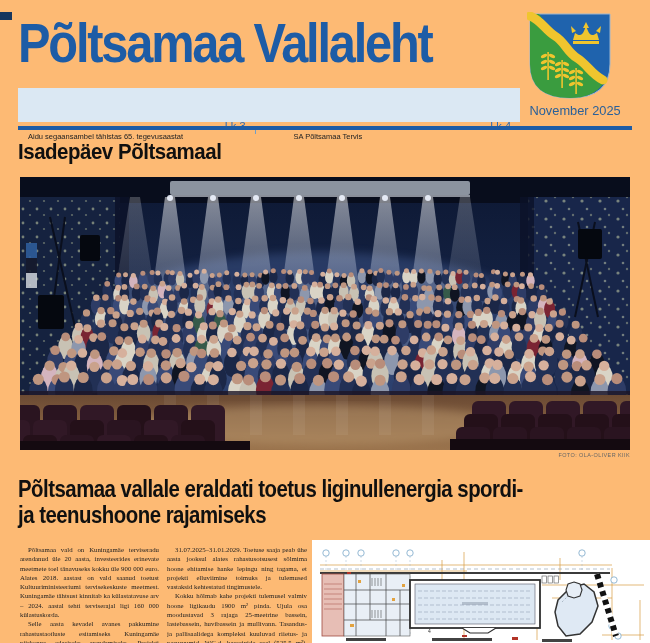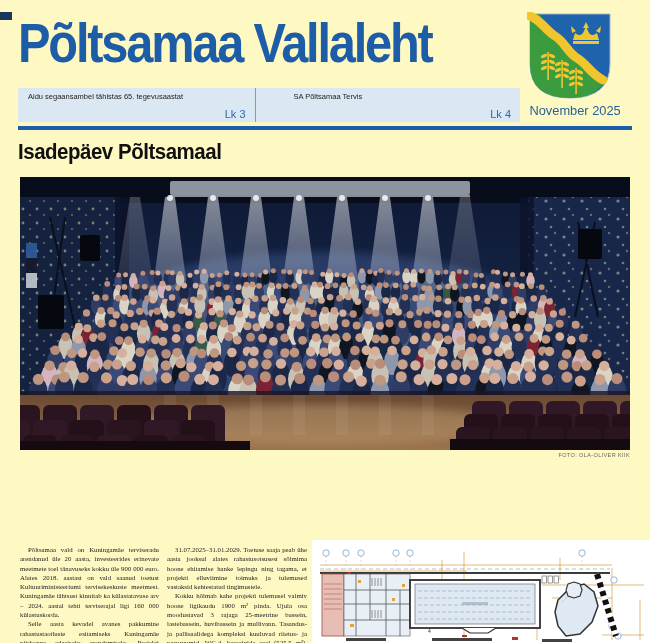--- a/index.html
+++ b/index.html
@@ -1,25 +1,25 @@
 <!DOCTYPE html>
 <html><head>
 <meta charset="utf-8">
 <style>
   html,body{margin:0;padding:0;}
   body{width:650px;height:643px;background:#fff;font-family:"Liberation Sans",sans-serif;}
-  .page{position:relative;width:650px;height:643px;overflow:hidden;background:#fef9c3;}
+  .page{position:relative;width:650px;height:643px;overflow:hidden;background:#fdba74;}
   .masthead-title{position:absolute;left:18px;top:10px;font-size:56px;font-weight:bold;color:#1d5ca6;
     letter-spacing:-2.5px;white-space:nowrap;transform:scaleX(.87);transform-origin:0 0;}
   .corner-mark{position:absolute;left:0;top:12px;width:12px;height:8px;background:#16365e;}
   .coa{position:absolute;left:527px;top:12px;width:86px;height:88px;}
   .issue-date{position:absolute;left:520px;top:103px;width:116px;text-align:center;font-size:13.5px;
     color:#2a6099;transform:scaleX(.95);transform-origin:0 0;}
   .teaser-bar{position:absolute;left:18px;top:88px;width:502px;height:34px;background:#dbe8f3;display:flex;}
-  .teaser{position:relative;flex:1;padding:4px 8px 2px 10px;box-sizing:border-box;}
+  .teaser{position:relative;flex:1;padding:4px 8px 2px 10px;box-sizing:border-box;margin-top:40px;}
   .teaser + .teaser{border-left:1px solid #6f9ec7;padding-left:38px;}
   .teaser-text{font-size:7.5px;line-height:1.25;color:#222;}
   .teaser-page{position:absolute;right:9px;bottom:2px;font-size:11px;font-weight:normal;color:#2a69b4;}
   .masthead-rule{position:absolute;left:18px;top:126px;width:614px;height:4px;background:#1d5ca6;}
   .headline1{position:absolute;left:18px;top:139px;font-size:22px;font-weight:bold;color:#101010;
     letter-spacing:-.5px;white-space:nowrap;transform:scaleX(.93);transform-origin:0 0;}
   .photo{position:absolute;left:20px;top:177px;width:610px;height:273px;background:#101a33;}
   .photo-credit{position:absolute;right:20px;top:452px;font-size:5.5px;color:#666;letter-spacing:.4px;}
   .headline2{position:absolute;left:18px;top:476px;color:#101010;font-weight:bold;}
   .headline2 .hl-line{font-size:24px;line-height:26px;letter-spacing:-.6px;white-space:nowrap;
@@ -1049,20 +1049,24 @@
           <rect x="584" y="250" width="34" height="23" rx="6" fill="#2a1420"></rect>
           <rect x="621" y="250" width="34" height="23" rx="6" fill="#2a1420"></rect>
           <rect x="0" y="264" width="230" height="9" fill="#140a10"></rect>
           <rect x="430" y="262" width="180" height="11" fill="#140a10"></rect>
         </g>
     </svg>
   </div>
 
   <div class="photo-credit">FOTO: OLA-OLIVER KIIK</div>
 
+  <div class="headline2">
+    <div class="hl-line">Põltsamaa vallale eraldati toetus liginullenergia spordi-</div>
+    <div class="hl-line">ja teenushoone rajamiseks</div>
+  </div>
 
   <div class="body-col col1">
     <p>Põltsamaa vald on Kuningamäe terviseradu arendanud üle 20 aasta, investeerides erinevate meetmete toel tänavuseks kokku üle 900 000 euro. Alates 2018. aastast on vald saanud toetust Kultuuriministeeriumi tervisekeskuste meetmest. Kuningamäe tähtsust kinnitab ka külastatavuse arv – 2024. aastal tehti terviserajal ligi 160 000 külastuskorda.</p>
     <p>Selle aasta kevadel avanes pakkumine rahastustaotluste esitamiseks Kuningamäe piirkonna edasiseks arendamiseks. Projekti tulemusel saab uue kuue Kuningamäe spordi- ja puhkekeskus:</p>
   </div>
   <div class="body-col col2">
     <p>31.07.2025–31.01.2029. Toetuse saaja peab ühe aasta jooksul alates rahastusotsusest sõlmima hoone ehitamise hanke lepingu ning tagama, et projekti elluviimine toimuks ja tulemused vastaksid kehtestatud tingimustele.</p>
     <p>Kokku hõlmab kahe projekti tulemusel valmiv hoone ligikaudu 1900 m² pinda. Ujula osa moodustavad 3 rajaga 25-meetrine bassein, lastebassein, huvibassein ja mullivann. Tasandus- ja pallisaalidega kompleksi kuuluvad riietus- ja pesuruumid, WC-d, basseinide saal (525,5 m²), jõusaal (171 m²), aeroobika (101,2 m²).</p>
   </div>
 

